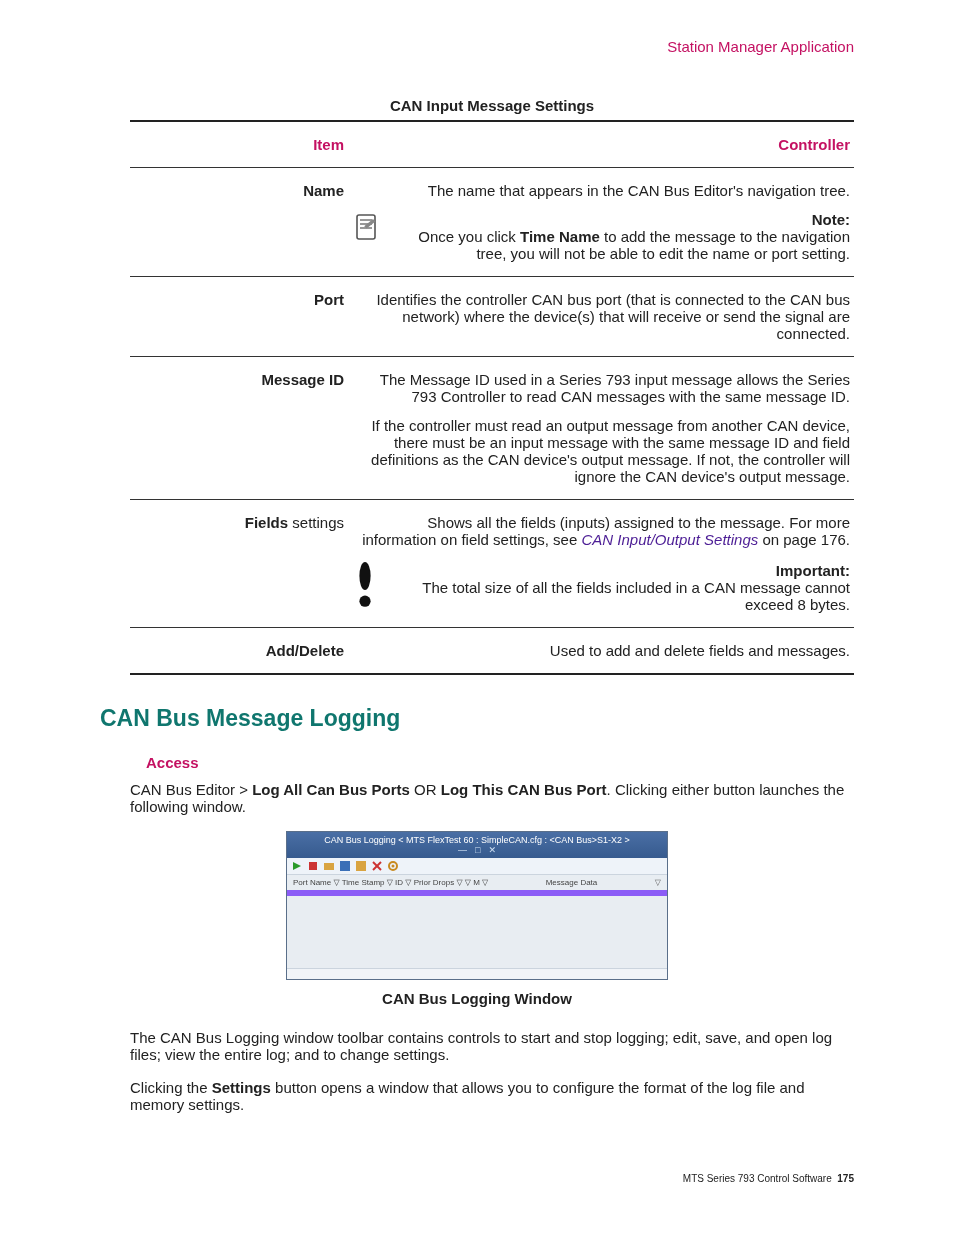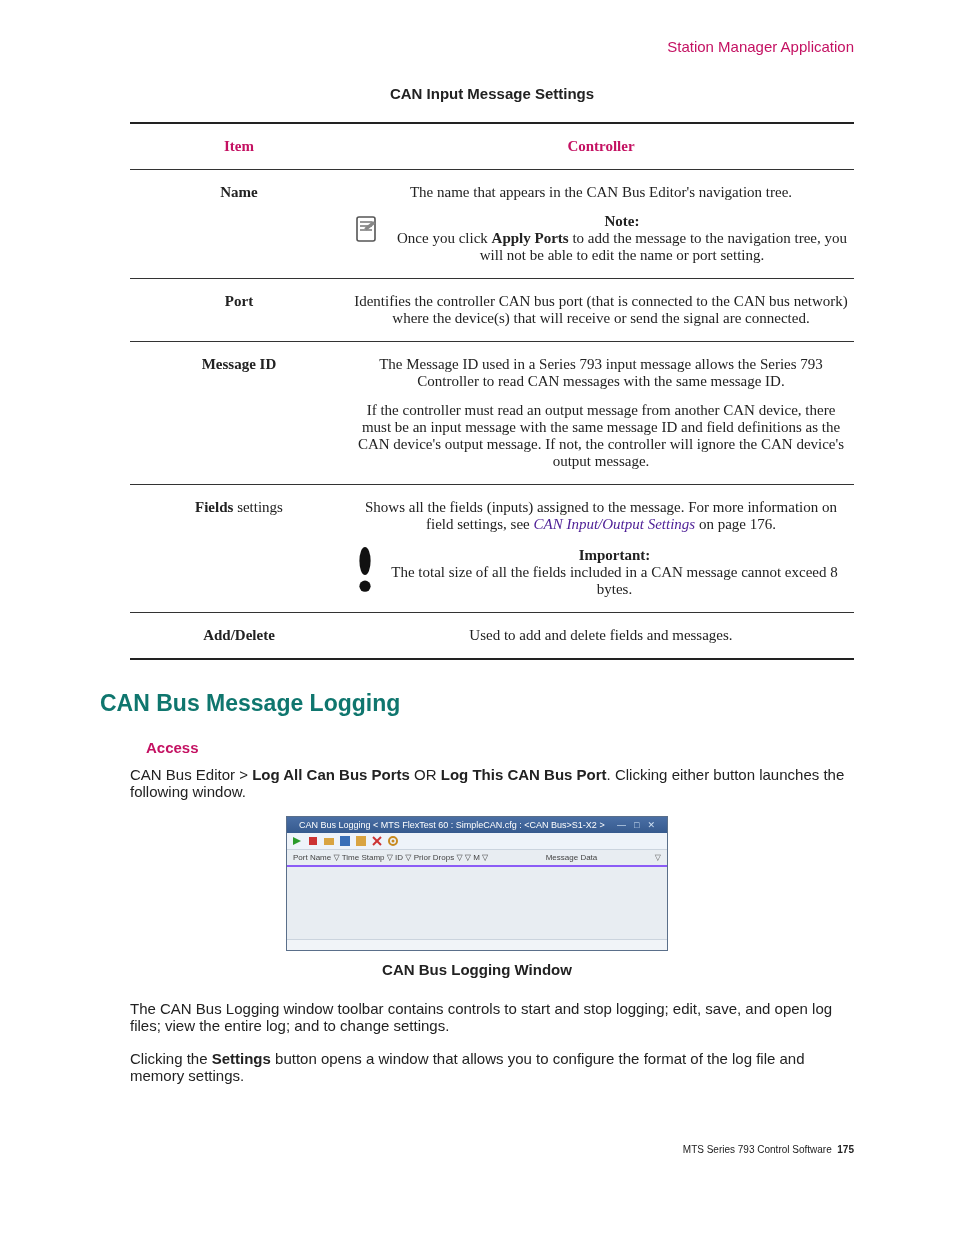--- a/index.html
+++ b/index.html
@@ -10,39 +10,38 @@
     background:#fff;
     width:954px;
   }
   .page{
     padding:38px 100px 60px 100px;
   }
   .doc-header{
     text-align:right;
     color:#c41162;
     font-size:15px;
-    margin-bottom:30px;
+    margin-bottom:42px;
   }
   .table-title{
     text-align:center;
     font-weight:bold;
-    padding-bottom:20px;
+    padding-bottom:6px;
     border-bottom:2px solid #222;
     margin:12px 0 0 30px;
   }
   table.settings{
     border-collapse:collapse;
     width:calc(100% - 30px);
     margin-left:30px;
   }
   table.settings th,table.settings td{
-    text-align:center;
+    text-align:right;
     vertical-align:top;
     padding:14px 4px 14px 4px;
-    font-family:Liberation Serif, serif;
   }
   table.settings th{
     color:#c41162;
     font-weight:bold;
     border-bottom:1px solid #333;
     font-size:15px;
   }
   table.settings td{
     border-bottom:1px solid #333;
   }
@@ -92,45 +91,46 @@
   
   .shot{
     width:380px;
     margin:14px auto 10px auto;
     border:1px solid #5a6f8a;
   }
   .shot-title{
     background:linear-gradient(#4a6fa5,#365a8e);
     color:#fff;
     font-size:9px;
-    padding:3px 12px;
+    padding:3px 6px;
     display:flex;
     align-items:center;
     justify-content:space-between;
+    flex-direction:column;
   }
   .shot-ctl{
     display:flex;gap:8px;color:#cfe0f3;font-size:9px;
   }
   .shot-toolbar{
     background:#eef3f9;
     padding:3px 5px;
     display:flex;
     gap:6px;
     align-items:center;
   }
   .tb-ico{width:10px;height:10px;}
   .shot-cols{
     background:#e8edf2;
     font-size:8px;
     color:#444;
     padding:3px 6px;
     display:flex;
     justify-content:space-between;
     border-top:1px solid #cbd4de;
-    border-bottom:2px solid #8b5cf6;
+    border-bottom:6px solid #8b5cf6;
   }
   .shot-body{
     height:72px;background:#e8edf2;
   }
   .shot-footer{height:10px;background:#f1f4f8;border-top:1px solid #cbd4de;}
   .caption{
     text-align:center;font-weight:bold;margin:10px 0 22px;
   }
   .page-footer{
     text-align:right;
@@ -162,21 +162,21 @@
           <svg class="note-icon" viewBox="0 0 32 32">
             <rect x="5" y="4" width="18" height="24" rx="2" fill="none" stroke="#555" stroke-width="1.6"></rect>
             <line x1="8" y1="9" x2="20" y2="9" stroke="#555" stroke-width="1.2"></line>
             <line x1="8" y1="13" x2="20" y2="13" stroke="#555" stroke-width="1.2"></line>
             <line x1="8" y1="17" x2="20" y2="17" stroke="#555" stroke-width="1.2"></line>
             <path d="M19 14 L30 5 L33 8 L22 17 Z" fill="#888" transform="translate(-3,4) scale(0.8)"></path>
           </svg>
           <div>
             <div><b>Note:</b></div>
             <div>
-              <span>Once you click </span><b class="inline">Apply Ports</b><span> to add the message to the navigation tree, you will not be able to edit the name or port setting.</span>
+              <span>Once you click </span><b class="inline">Time Name</b><span> to add the message to the navigation tree, you will not be able to edit the name or port setting.</span>
             </div>
           </div>
         </div>
       </td>
     </tr>
 
     <tr>
       <td class="item-col">Port</td>
       <td>Identifies the controller CAN bus port (that is connected to the CAN bus network) where the device(s) that will receive or send the signal are connected.</td>
     </tr>

